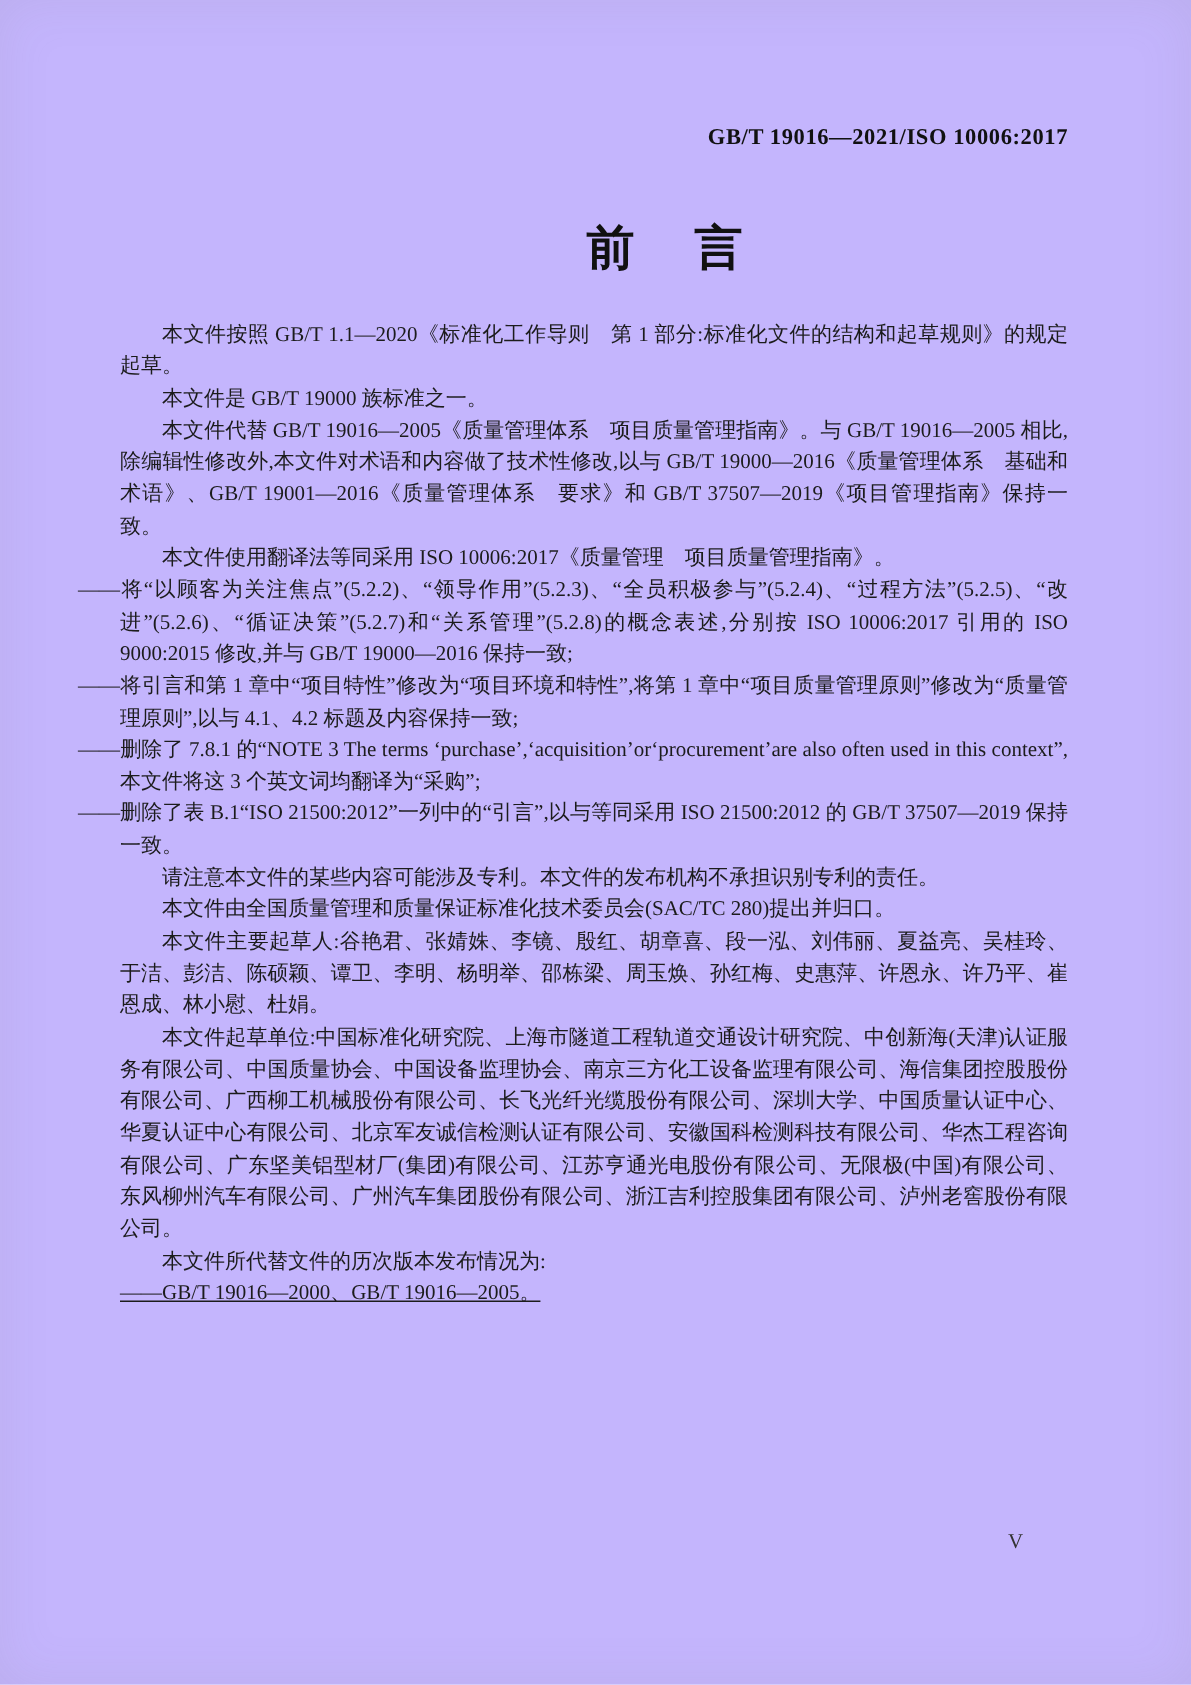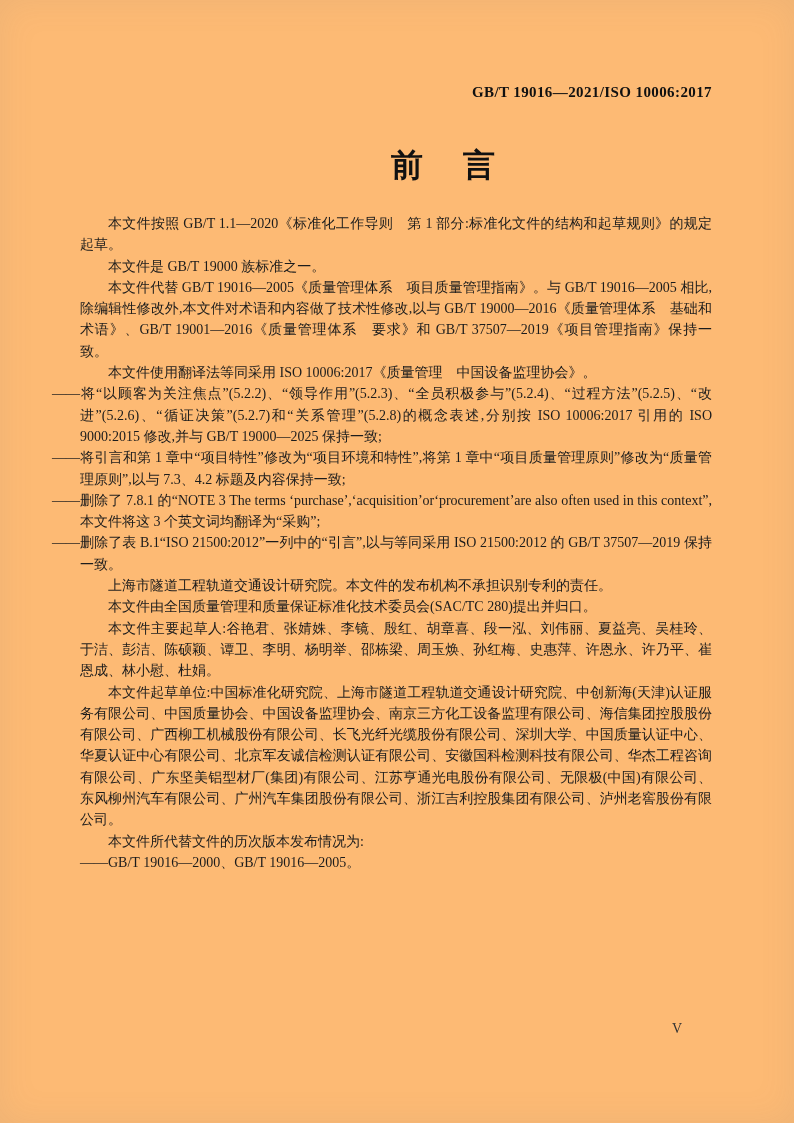--- a/index.html
+++ b/index.html
@@ -5,21 +5,21 @@
   html, body { margin:0; padding:0; }
   body {
     width:794px; height:1123px; position:relative;
     background:#ffffff;
     font-family:"Liberation Serif","DejaVu Serif",serif;
     color:#1c1c1c;
     overflow:hidden;
   }
   .scan-page {
     position:absolute; inset:0;
-    background:#fdba74;
+    background:#c4b5fd;
     box-shadow: inset 0 0 35px rgba(120,120,120,0.12);
   }
   .page-header {
     position:absolute; top:84px; left:0; right:82px;
     text-align:right;
     font-weight:bold; font-size:15px;
     letter-spacing:0.4px;
     color:#111;
   }
   .foreword-title {
@@ -32,47 +32,47 @@
   .foreword-title .gap { display:inline-block; width:40px; }
   .content {
     position:absolute; top:213px; left:80px; width:632px;
     font-size:14px; line-height:21.3px;
     text-align:justify;
     color:#1c1c1c;
   }
   .content p { margin:0; padding:0; }
   .p-indent { text-indent:2em; }
   .p-dash { margin-left:57px; text-indent:-28px; }
-  .p-flush { margin-left:0; text-indent:0; }
+  .p-flush { margin-left:0; text-indent:0;text-decoration:underline; }
   .page-number {
     position:absolute; top:1021px; left:672px;
     font-size:14px; color:#333;
   }
 </style>
 </head>
 <body>
 
 <div class="scan-page">
 
   <div class="page-header">GB/T 19016—2021/ISO 10006:2017</div>
 
   <div class="foreword-title">
     <span>前</span><span class="gap"></span><span>言</span>
   </div>
 
   <div class="content">
     <p class="p-indent">本文件按照 GB/T 1.1—2020《标准化工作导则　第 1 部分:标准化文件的结构和起草规则》的规定起草。</p>
     <p class="p-indent">本文件是 GB/T 19000 族标准之一。</p>
     <p class="p-indent">本文件代替 GB/T 19016—2005《质量管理体系　项目质量管理指南》。与 GB/T 19016—2005 相比,除编辑性修改外,本文件对术语和内容做了技术性修改,以与 GB/T 19000—2016《质量管理体系　基础和术语》、GB/T 19001—2016《质量管理体系　要求》和 GB/T 37507—2019《项目管理指南》保持一致。</p>
-    <p class="p-indent">本文件使用翻译法等同采用 ISO 10006:2017《质量管理　中国设备监理协会》。</p>
-    <p class="p-dash">——将“以顾客为关注焦点”(5.2.2)、“领导作用”(5.2.3)、“全员积极参与”(5.2.4)、“过程方法”(5.2.5)、“改进”(5.2.6)、“循证决策”(5.2.7)和“关系管理”(5.2.8)的概念表述,分别按 ISO 10006:2017 引用的 ISO 9000:2015 修改,并与 GB/T 19000—2025 保持一致;</p>
-    <p class="p-dash">——将引言和第 1 章中“项目特性”修改为“项目环境和特性”,将第 1 章中“项目质量管理原则”修改为“质量管理原则”,以与 7.3、4.2 标题及内容保持一致;</p>
+    <p class="p-indent">本文件使用翻译法等同采用 ISO 10006:2017《质量管理　项目质量管理指南》。</p>
+    <p class="p-dash">——将“以顾客为关注焦点”(5.2.2)、“领导作用”(5.2.3)、“全员积极参与”(5.2.4)、“过程方法”(5.2.5)、“改进”(5.2.6)、“循证决策”(5.2.7)和“关系管理”(5.2.8)的概念表述,分别按 ISO 10006:2017 引用的 ISO 9000:2015 修改,并与 GB/T 19000—2016 保持一致;</p>
+    <p class="p-dash">——将引言和第 1 章中“项目特性”修改为“项目环境和特性”,将第 1 章中“项目质量管理原则”修改为“质量管理原则”,以与 4.1、4.2 标题及内容保持一致;</p>
     <p class="p-dash">——删除了 7.8.1 的“NOTE 3 The terms ‘purchase’,‘acquisition’or‘procurement’are also often used in this context”,本文件将这 3 个英文词均翻译为“采购”;</p>
     <p class="p-dash">——删除了表 B.1“ISO 21500:2012”一列中的“引言”,以与等同采用 ISO 21500:2012 的 GB/T 37507—2019 保持一致。</p>
-    <p class="p-indent">上海市隧道工程轨道交通设计研究院。本文件的发布机构不承担识别专利的责任。</p>
+    <p class="p-indent">请注意本文件的某些内容可能涉及专利。本文件的发布机构不承担识别专利的责任。</p>
     <p class="p-indent">本文件由全国质量管理和质量保证标准化技术委员会(SAC/TC 280)提出并归口。</p>
     <p class="p-indent">本文件主要起草人:谷艳君、张婧姝、李镜、殷红、胡章喜、段一泓、刘伟丽、夏益亮、吴桂玲、于洁、彭洁、陈硕颖、谭卫、李明、杨明举、邵栋梁、周玉焕、孙红梅、史惠萍、许恩永、许乃平、崔恩成、林小慰、杜娟。</p>
     <p class="p-indent">本文件起草单位:中国标准化研究院、上海市隧道工程轨道交通设计研究院、中创新海(天津)认证服务有限公司、中国质量协会、中国设备监理协会、南京三方化工设备监理有限公司、海信集团控股股份有限公司、广西柳工机械股份有限公司、长飞光纤光缆股份有限公司、深圳大学、中国质量认证中心、华夏认证中心有限公司、北京军友诚信检测认证有限公司、安徽国科检测科技有限公司、华杰工程咨询有限公司、广东坚美铝型材厂(集团)有限公司、江苏亨通光电股份有限公司、无限极(中国)有限公司、东风柳州汽车有限公司、广州汽车集团股份有限公司、浙江吉利控股集团有限公司、泸州老窖股份有限公司。</p>
     <p class="p-indent">本文件所代替文件的历次版本发布情况为:</p>
     <p class="p-flush">——GB/T 19016—2000、GB/T 19016—2005。</p>
   </div>
 
   <div class="page-number">V</div>
 
 </div>

